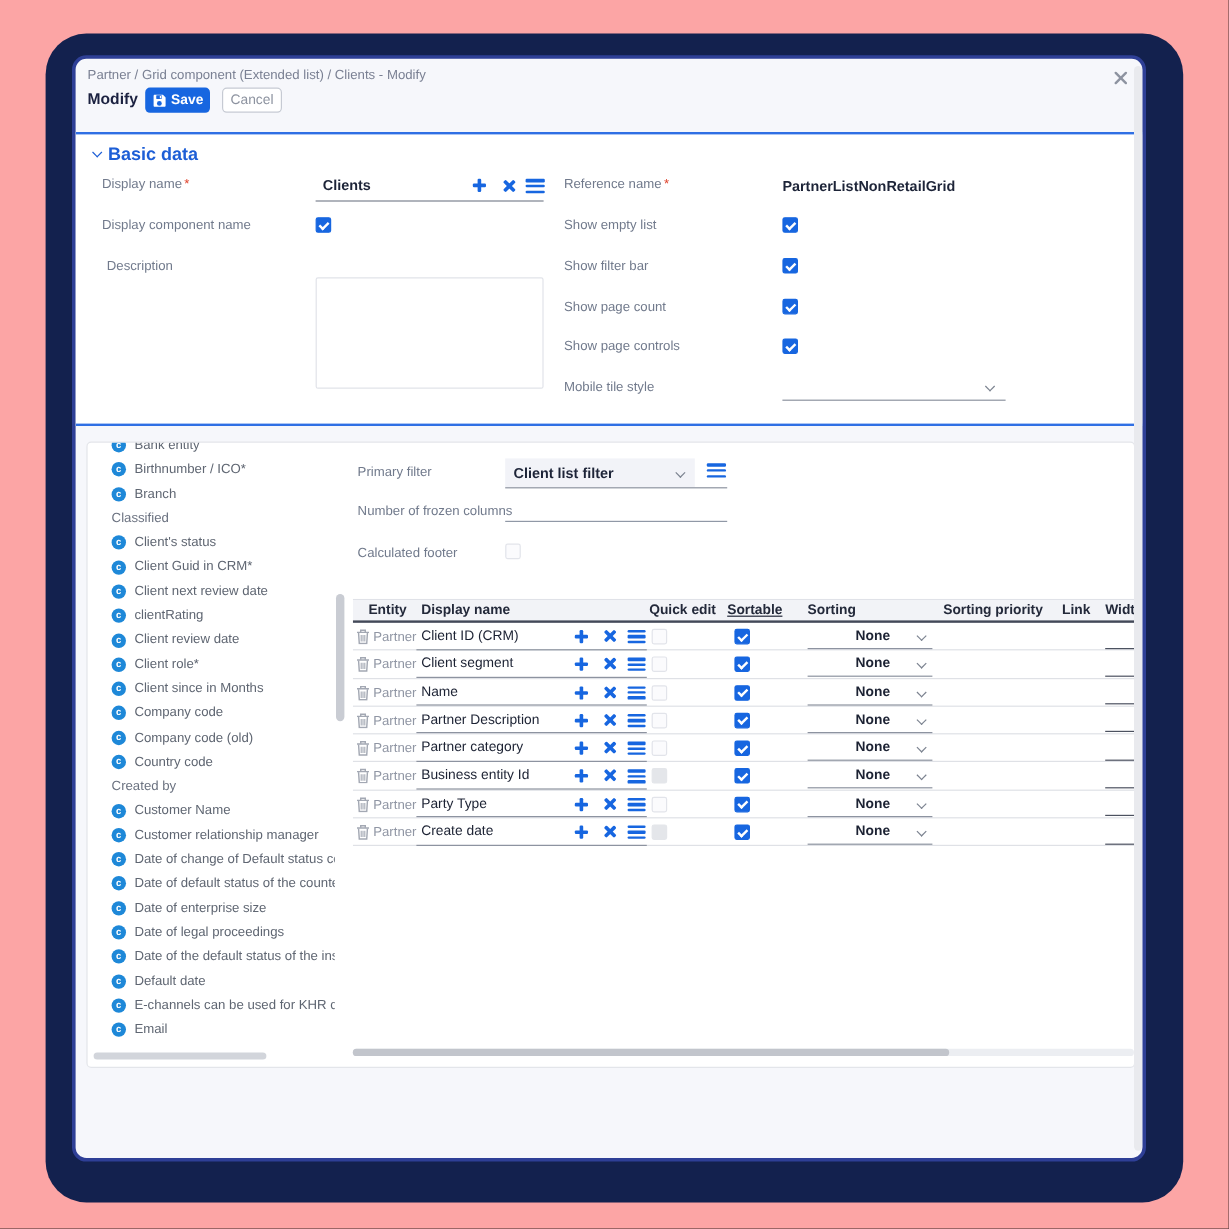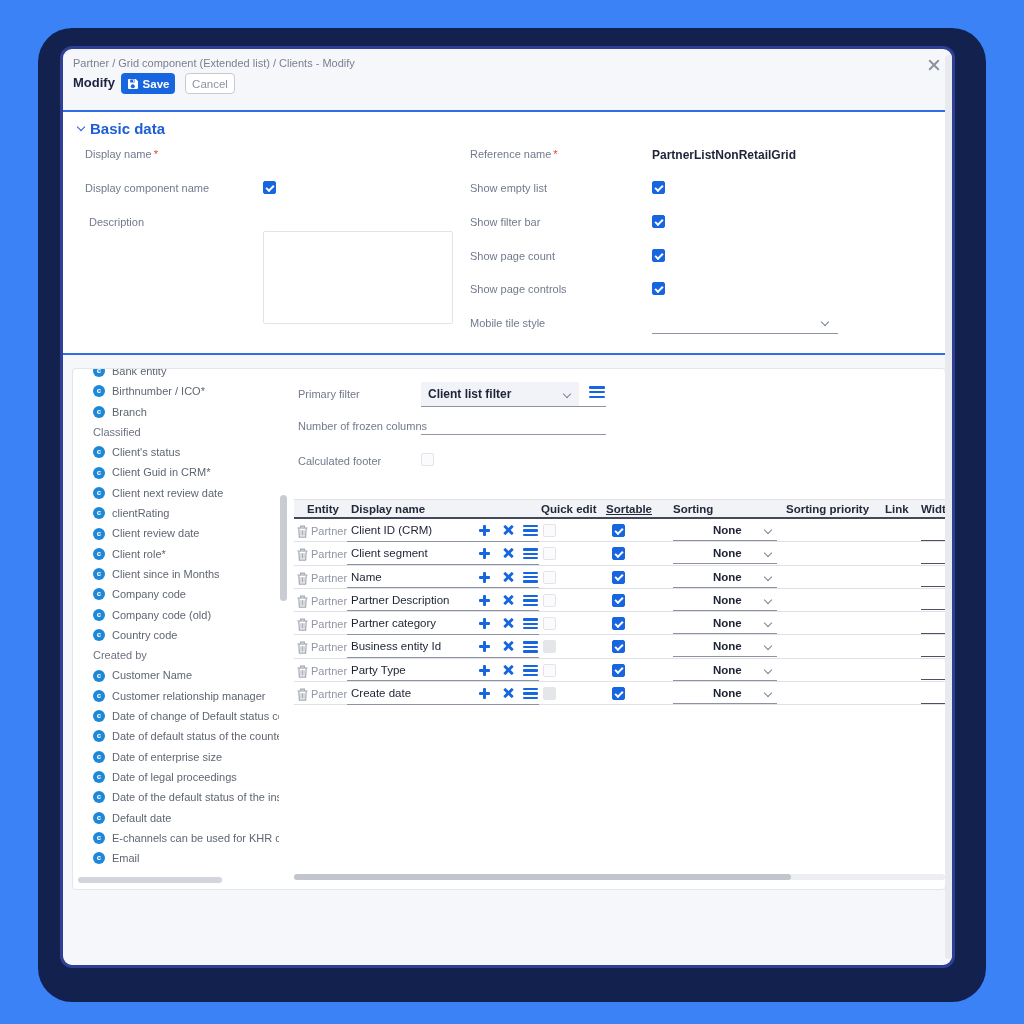--- a/index.html
+++ b/index.html
@@ -1,17 +1,17 @@
 <!DOCTYPE html>
 <html><head>
 <meta charset="utf-8">
 <style>
   html,body{margin:0;padding:0;background:#000;}
   *{box-sizing:border-box;}
-  .stage{position:relative;width:1024px;height:1024px;background:#3b82f6;overflow:hidden;
+  .stage{position:relative;width:1024px;height:1024px;background:#fca5a5;overflow:hidden;
          font-family:"Liberation Sans",sans-serif;}
   .frame{position:absolute;left:38px;top:28px;width:948px;height:974px;
          background:#13214e;border-radius:34px;}
   .modal{position:absolute;left:60px;top:46px;width:895px;height:922px;
          background:#f6f7fb;border:3px solid #2e3f96;border-radius:12px;overflow:hidden;}
   
   .breadcrumb{position:absolute;left:10px;top:8px;font-size:11px;color:#7a8093;}
   .close-x{position:absolute;right:12px;top:10px;width:12px;height:12px;cursor:pointer;}
   .close-x::before,.close-x::after{content:"";position:absolute;left:5px;top:-1px;width:2px;height:14px;
          background:#8d93a0;border-radius:1px;}
@@ -122,20 +122,30 @@
 
     <div class="basic-panel">
       <div class="section-head">
         <i class="chev chev-blue"></i>
         <span>Basic data</span>
       </div>
 
       <div class="lbl" style="left:22px;top:36px;">
         <span>Display name</span><span class="req">*</span>
       </div>
+      <div class="dn-field">
+        <span class="bold-val">Clients</span>
+        <span class="plus" style="left:130px;top:6px;"></span>
+        <span class="xic" style="left:155px;top:7px;"></span>
+        <span class="burger" style="left:175px;top:7px;">
+            <i></i>
+            <i></i>
+            <i></i>
+          </span>
+      </div>
 
       <div class="lbl" style="left:22px;top:70px;">Display component name</div>
       <span class="cb checked" style="left:200px;top:69px;"></span>
 
       <div class="lbl" style="left:26px;top:104px;">Description</div>
       <div class="desc-box"></div>
 
       <div class="lbl" style="left:407px;top:36px;">
         <span>Reference name</span><span class="req">*</span>
       </div>

